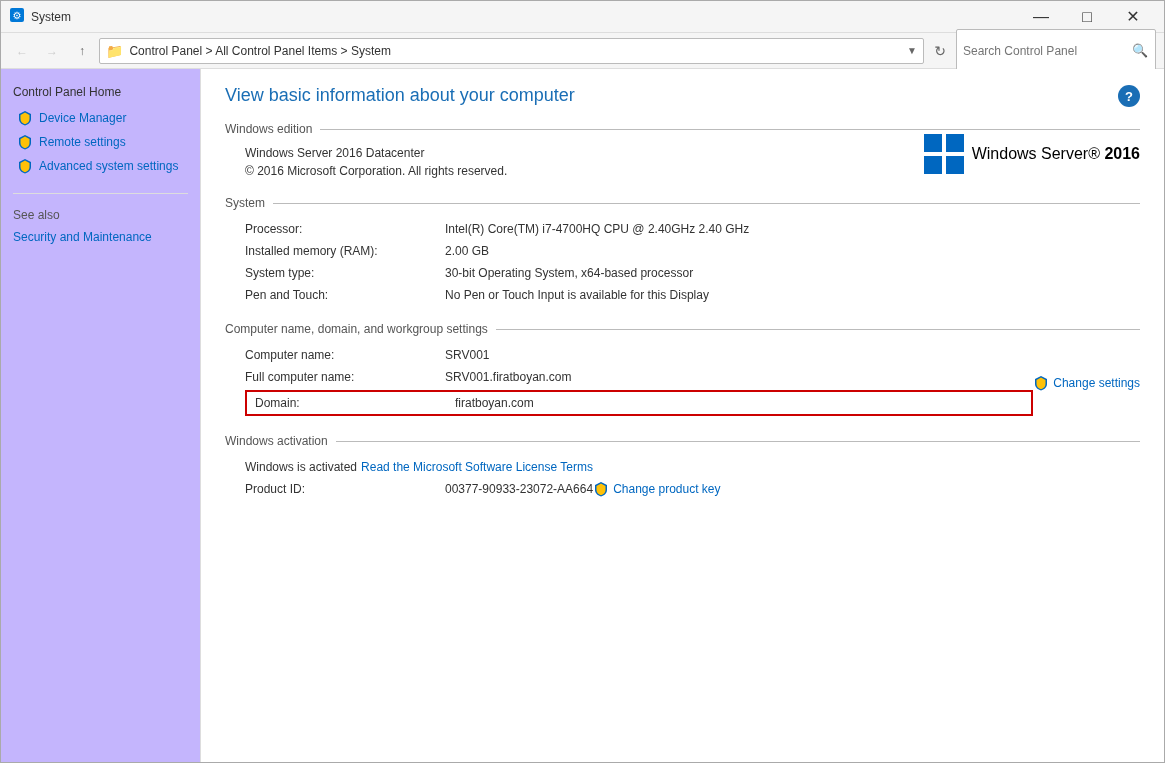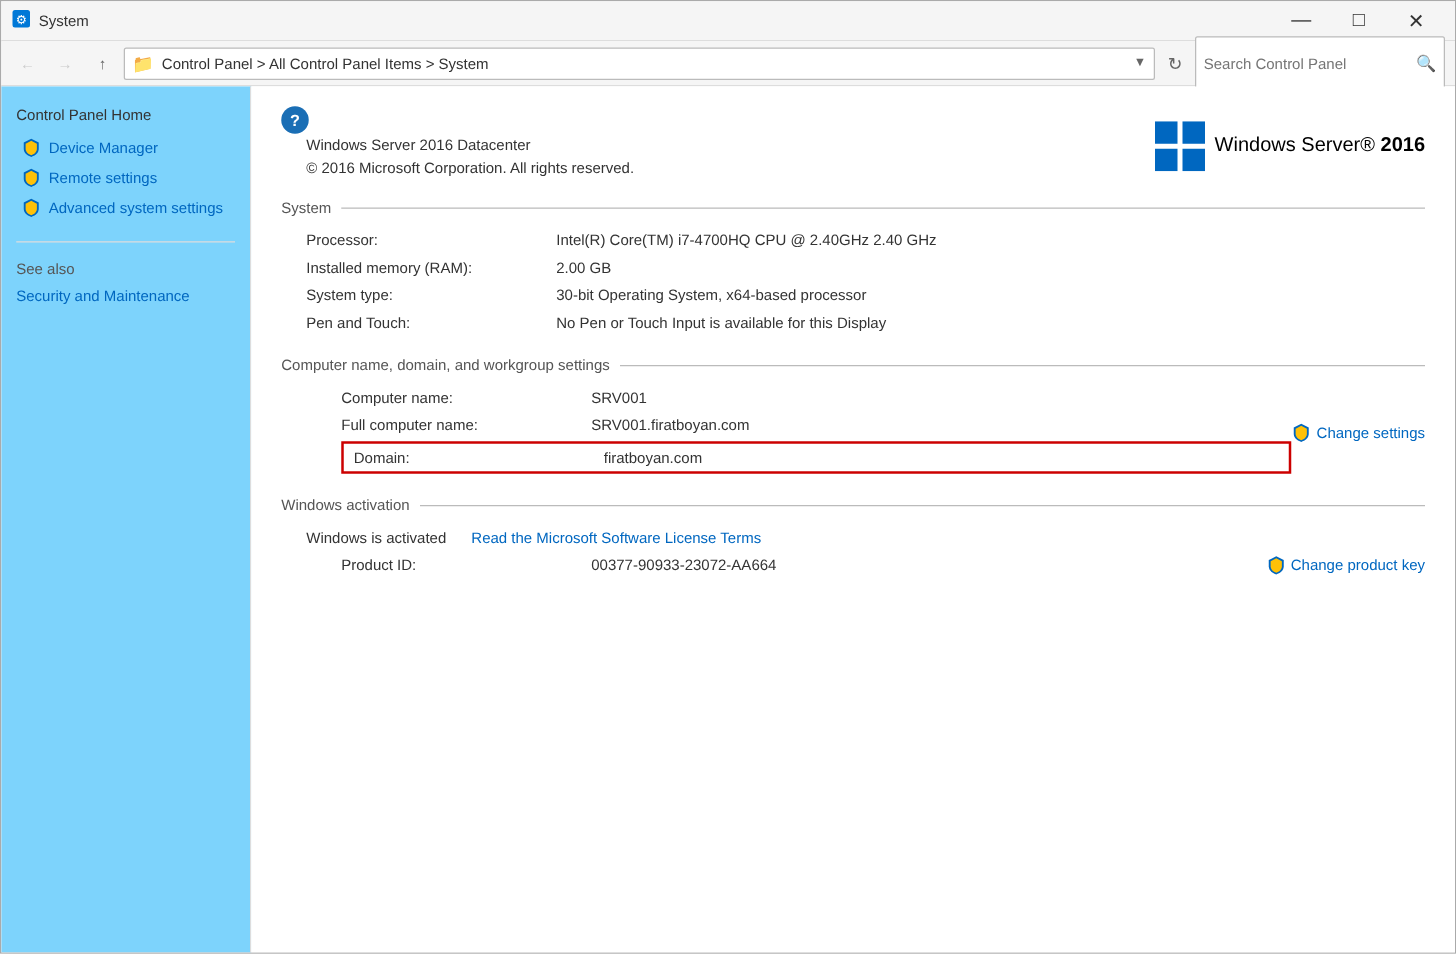--- a/index.html
+++ b/index.html
@@ -136,21 +136,21 @@
     
     .main-content {
       display: flex;
       flex: 1;
       overflow: hidden;
     }
 
     
     .sidebar {
       width: 200px;
-      background: #7dd3fc;
+      background: #c4b5fd;
       border-right: 1px solid #ddd;
       padding: 12px 0;
       overflow-y: auto;
     }
     .sidebar-section {
       padding: 4px 12px;
     }
     .sidebar-heading {
       font-size: 12px;
       color: #333;
@@ -307,30 +307,29 @@
       align-items: center;
       gap: 4px;
       color: #0067c0;
       font-size: 12px;
       text-decoration: none;
       cursor: pointer;
       white-space: nowrap;
     }
     .settings-row {
       display: flex;
-      justify-content: space-between;
-      align-items: center;
-      margin-left: 28px;
+      justify-content: flex-start;
+      align-items: center;
     }
 
     
     .activation-row {
       display: flex;
       align-items: center;
-      gap: 20px;
+      gap: 4px;
       padding: 4px 0;
     }
     .activated-text {
       color: #333;
       font-size: 12px;
     }
     .license-link {
       color: #0067c0;
       font-size: 12px;
       text-decoration: none;
@@ -417,24 +416,29 @@
 
       <div class="see-also-label">See also</div>
 
       <div class="sidebar-sub-item">
         <a>Security and Maintenance</a>
       </div>
     </div>
 
     <div class="content">
       <div style="display:flex; justify-content:space-between; align-items:flex-start;">
+        <h1 class="page-title">View basic information about your computer</h1>
         <button class="help-btn">?</button>
       </div>
 
       <div class="info-section">
+        <div class="section-header">
+          <span class="section-title">Windows edition</span>
+          <div class="section-line"></div>
+        </div>
         <div class="section-body">
           <div style="display:flex; justify-content:space-between; align-items:flex-start;">
             <div>
               <div class="info-note">Windows Server 2016 Datacenter</div>
               <div class="info-note">© 2016 Microsoft Corporation. All rights reserved.</div>
             </div>
             <div class="ws-logo">
               <svg class="ws-logo-icon" width="40" height="40" viewBox="0 0 40 40">
                 <rect x="0" y="0" width="18" height="18" fill="#0067c0"></rect>
                 <rect x="22" y="0" width="18" height="18" fill="#0067c0"></rect>

